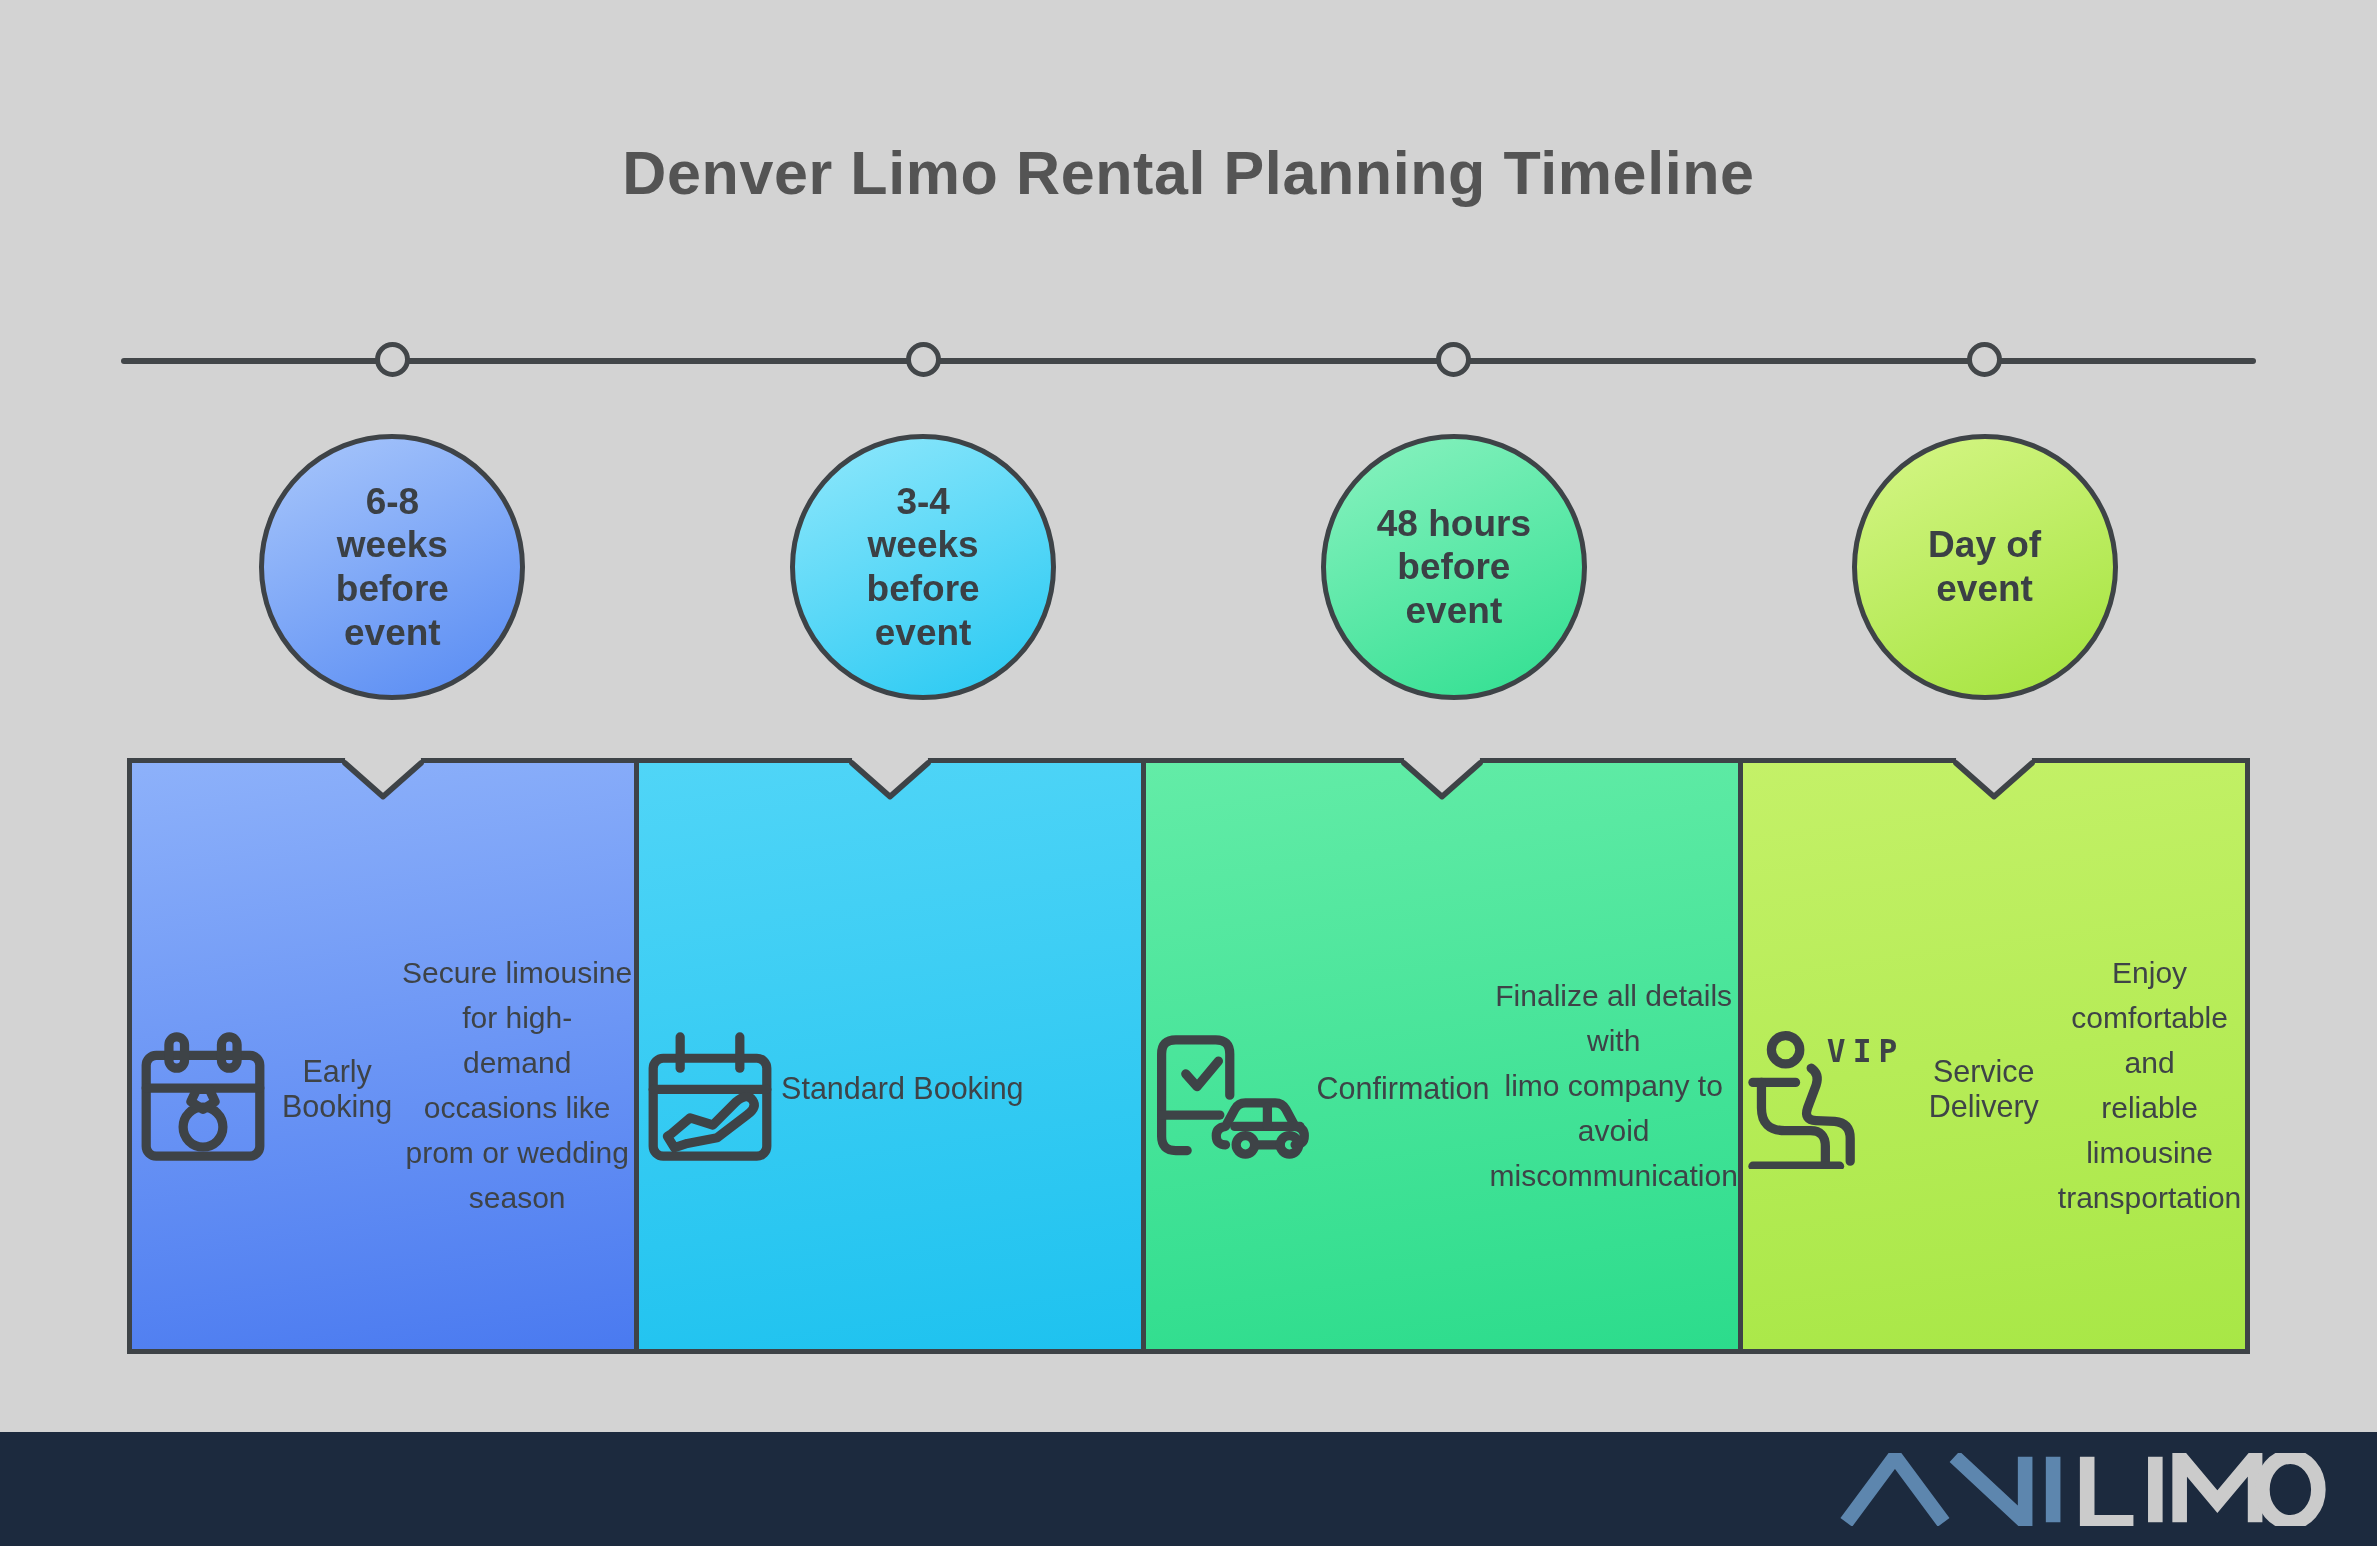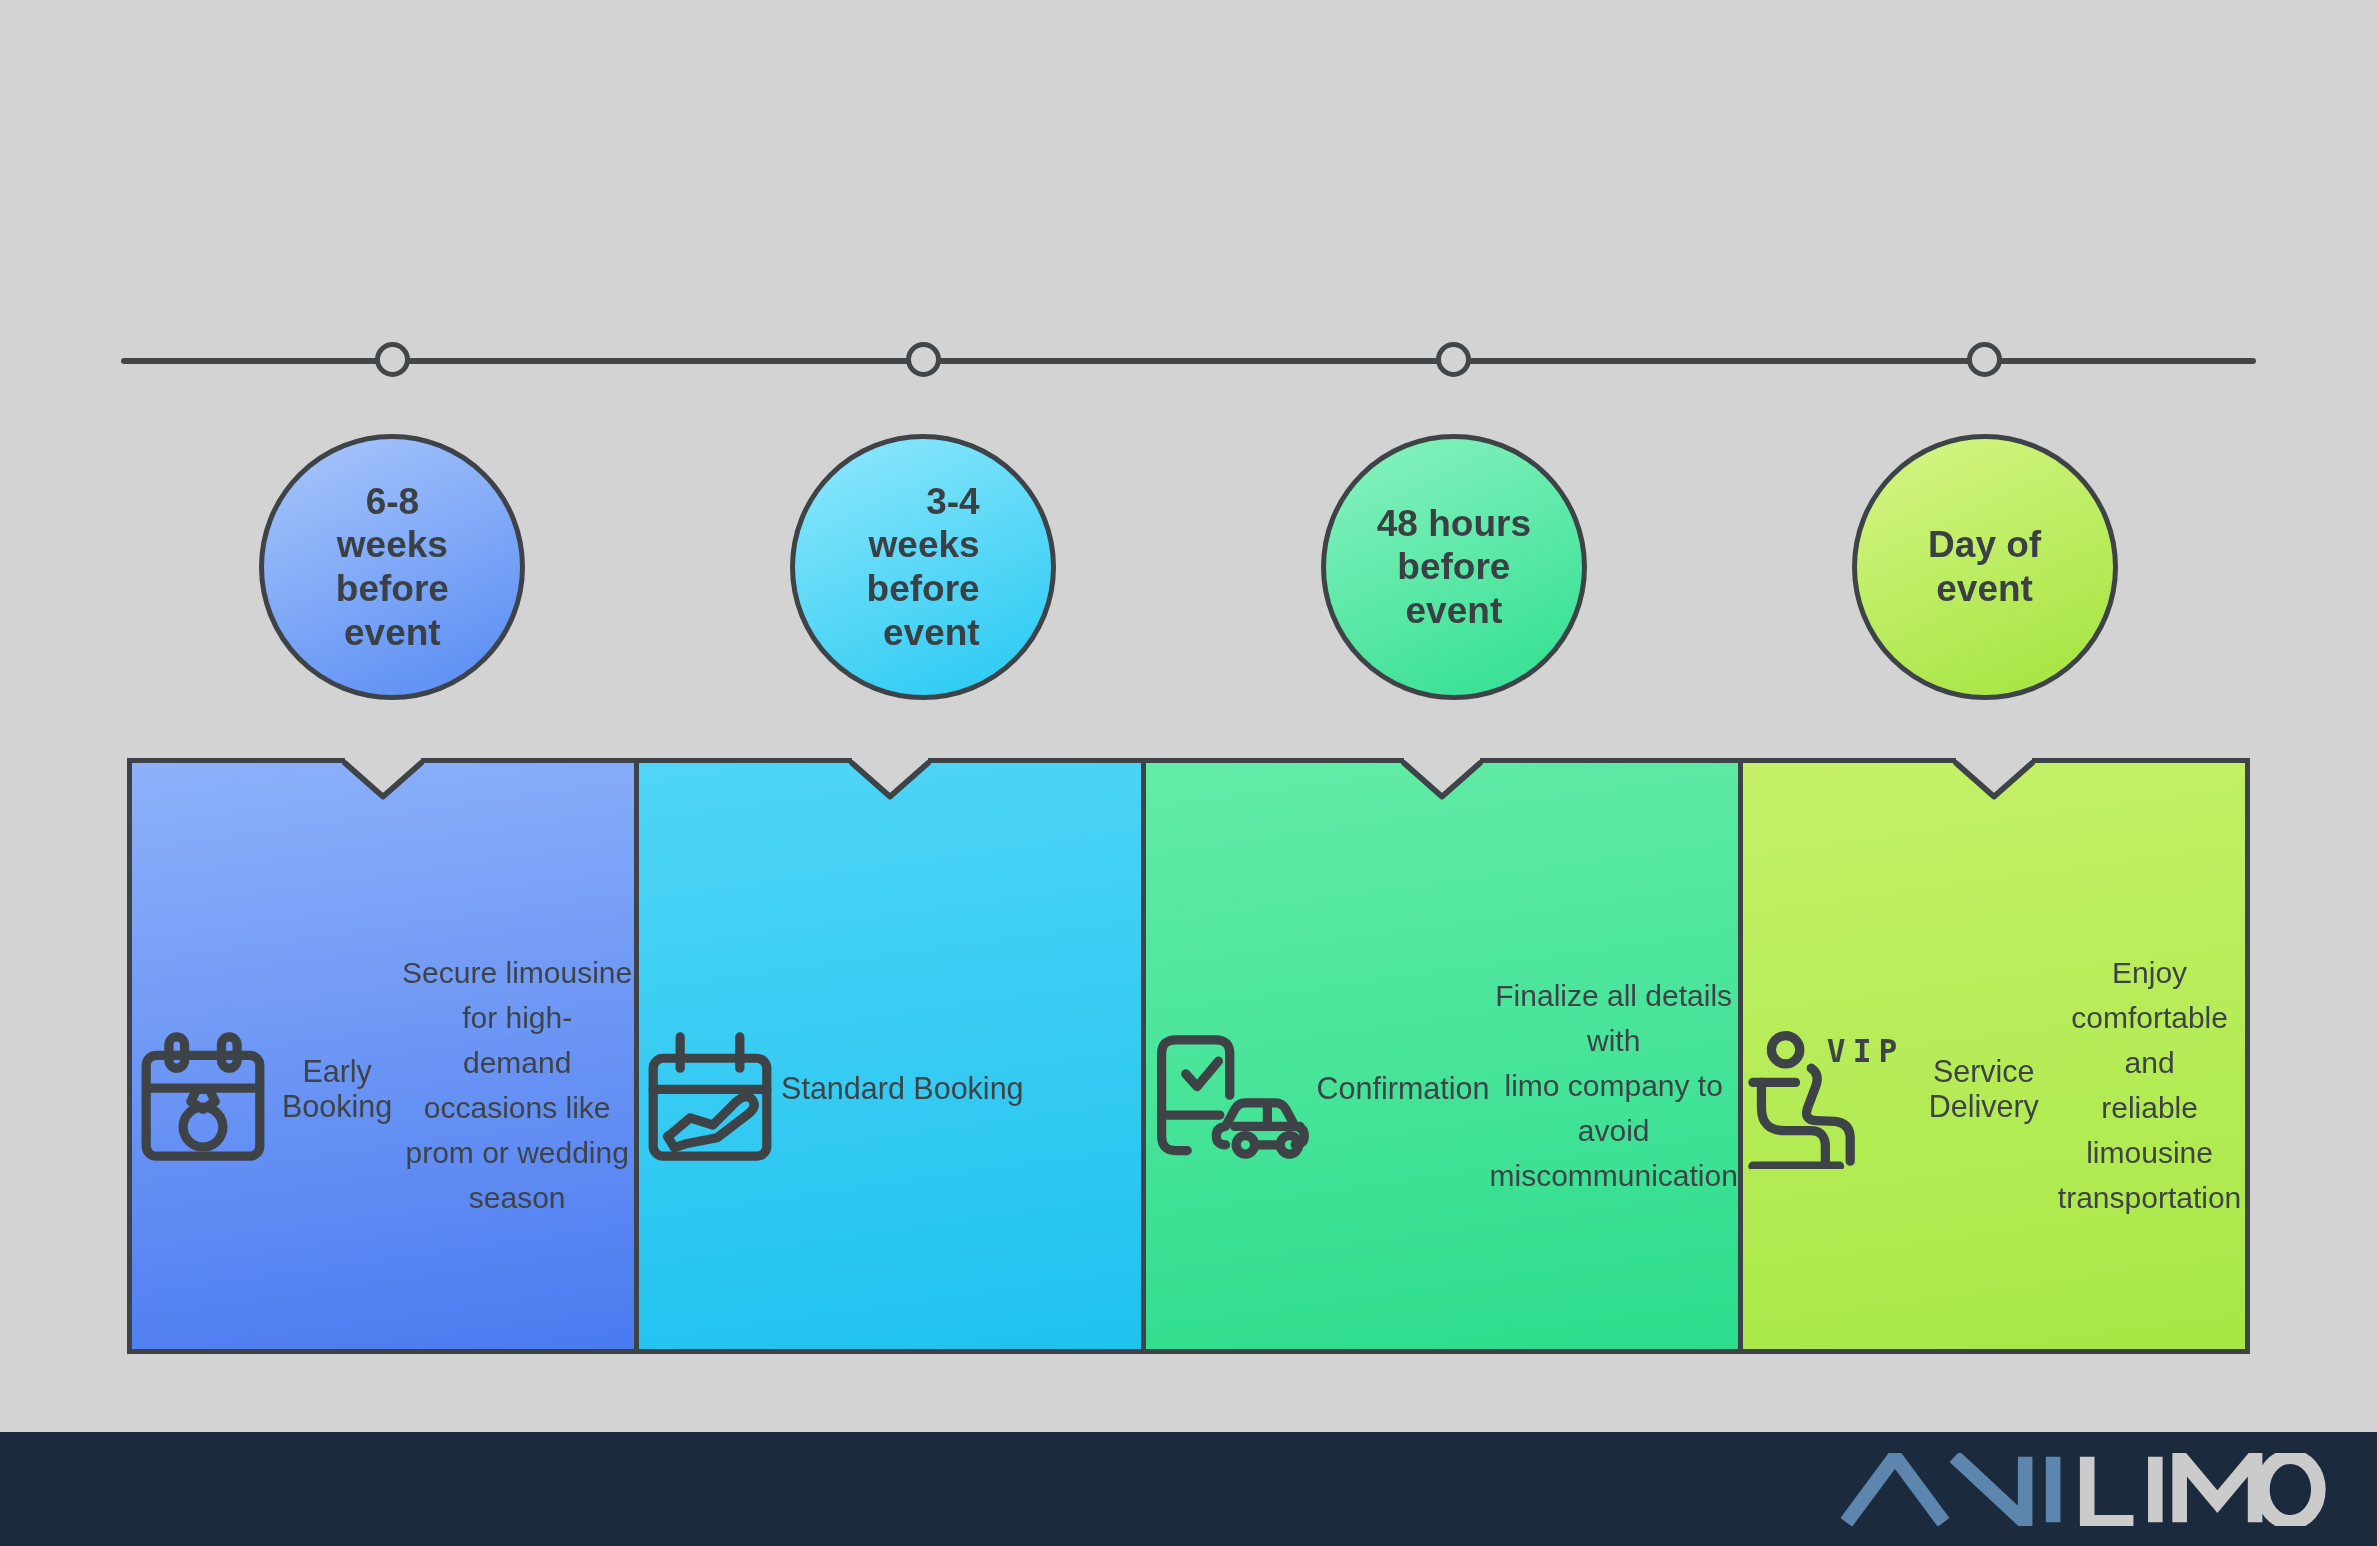--- a/index.html
+++ b/index.html
@@ -88,34 +88,35 @@
   }
   .logo{margin-right:51px;height:73px;}
   .logo svg{height:100%;}
   .logo-stroke{fill:none;stroke-width:24;stroke-linecap:butt;stroke-linejoin:miter;}
 </style>
 </head>
 <body style="background: rgb(211, 211, 211);">
 
 <div id="canvas">
 
+  <div class="page-title">Denver Limo Rental Planning Timeline</div>
 
   <div class="timeline-line"></div>
 
   <div class="stage-area">
     <div class="stage-col">
       <div class="marker"></div>
       <div class="big-circle" style="background: linear-gradient(155deg, rgb(169, 199, 251), rgb(86, 138, 243));">6-8
 weeks
 before
 event</div>
     </div>
     <div class="stage-col">
       <div class="marker"></div>
-      <div class="big-circle" style="background: linear-gradient(155deg, rgb(144, 232, 252), rgb(37, 200, 242)); text-align: right;">3-4
+      <div class="big-circle" style="background: linear-gradient(155deg, rgb(144, 232, 252), rgb(37, 200, 242));">3-4
 weeks
 before
 event</div>
     </div>
     <div class="stage-col">
       <div class="marker"></div>
       <div class="big-circle" style="background: linear-gradient(155deg, rgb(138, 242, 192), rgb(47, 223, 144));">48 hours
 before
 event</div>
     </div>

